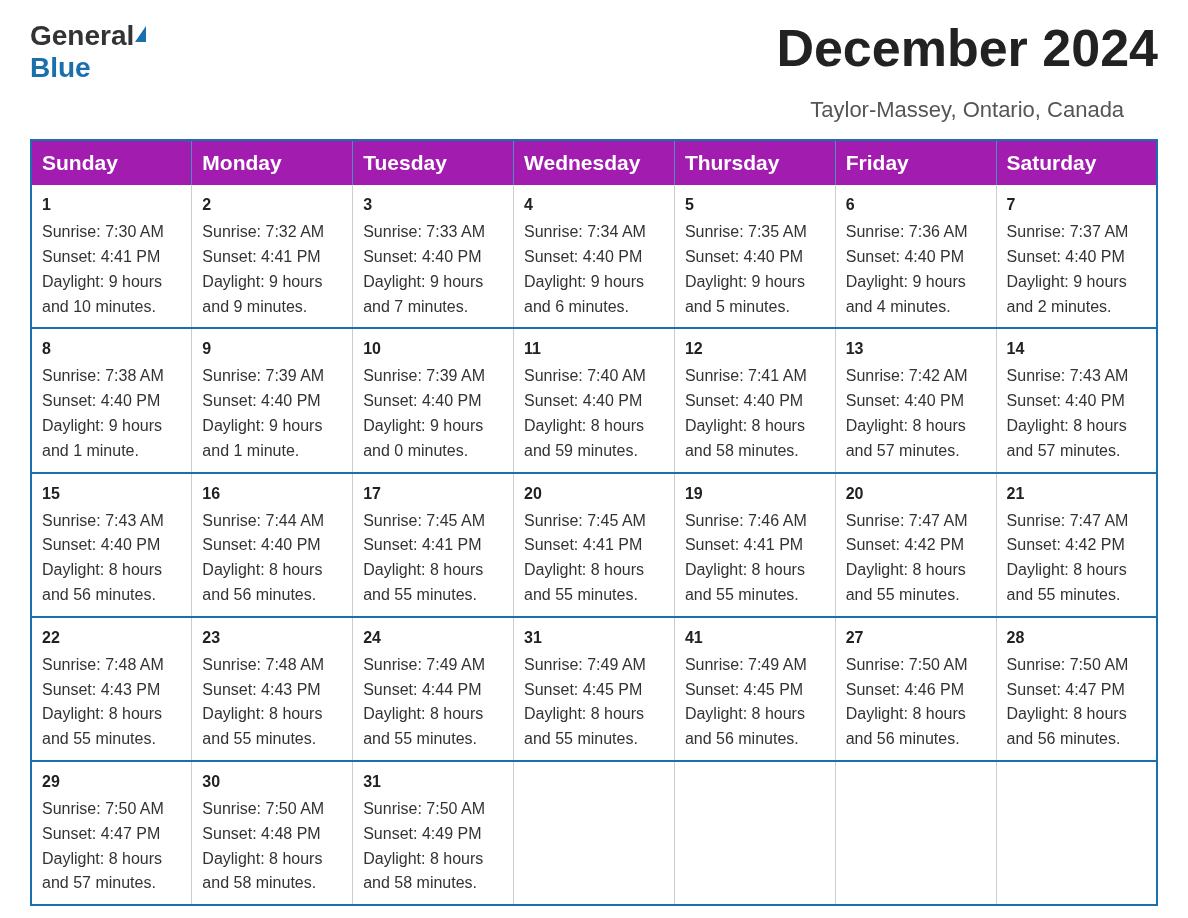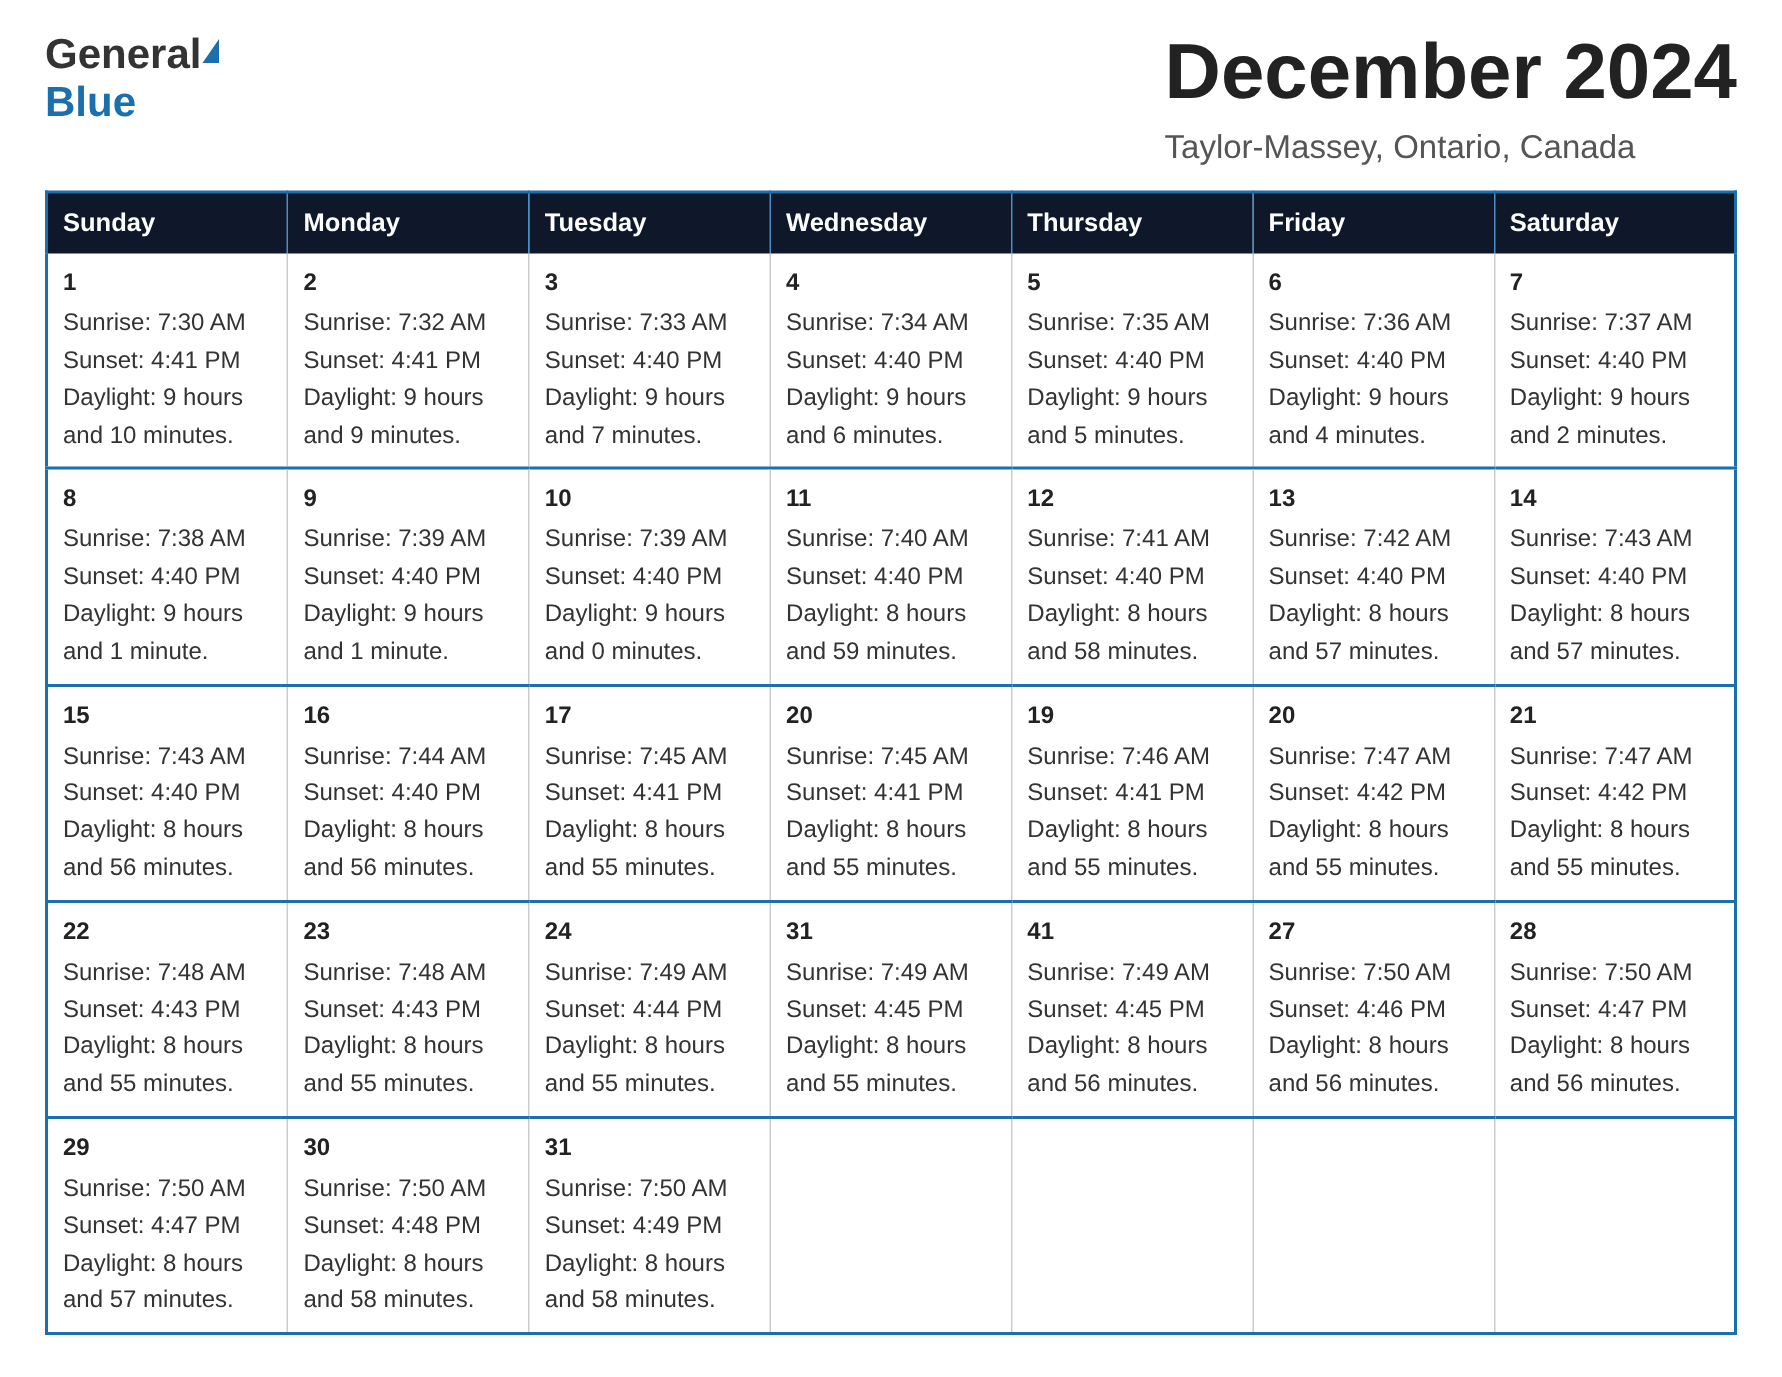--- a/index.html
+++ b/index.html
@@ -15,42 +15,42 @@
       justify-content: space-between;
       align-items: flex-start;
       margin-bottom: 16px;
     }
     .logo-area {
       display: flex;
       flex-direction: column;
       align-items: flex-start;
     }
     .title-area {
-      text-align: left;
+      text-align: center;
     }
     .month-title {
       font-size: 52px;
       font-weight: bold;
       color: #222;
       line-height: 1.1;
     }
     .location-subtitle {
       font-size: 22px;
       color: #555;
-      margin-top: 8px;
+      margin-top: 20px;
     }
     .calendar-table {
       width: 100%;
       border-collapse: collapse;
       border: 2px solid #1a6fad;
     }
     .calendar-table th {
-      background-color: #0f172a;
+      background-color: #a21caf;
       color: #fff;
-      font-size: 17px;
+      font-size: 21px;
       font-weight: bold;
       padding: 10px 10px;
       text-align: left;
       border-right: 1px solid #4a8fc0;
     }
     .calendar-table th:last-child {
       border-right: none;
       margin-left: 37px;
     }
     .calendar-table td {

